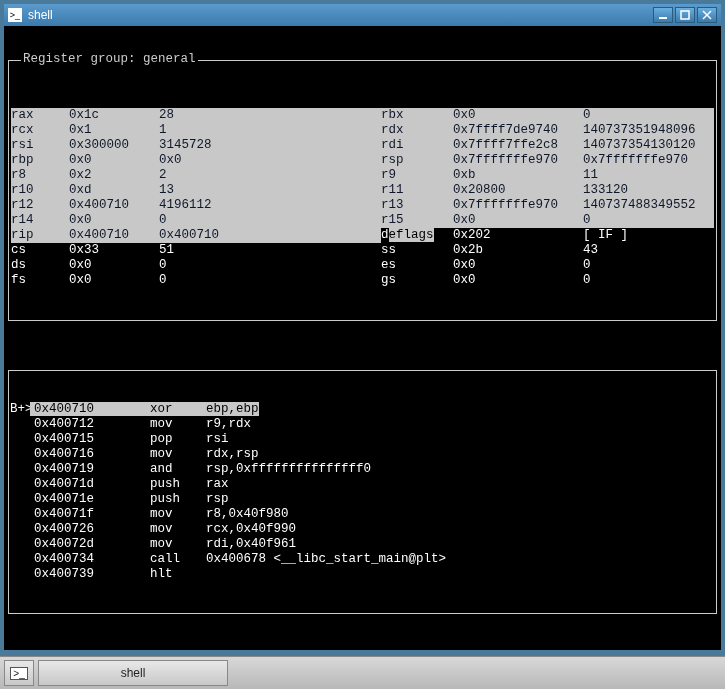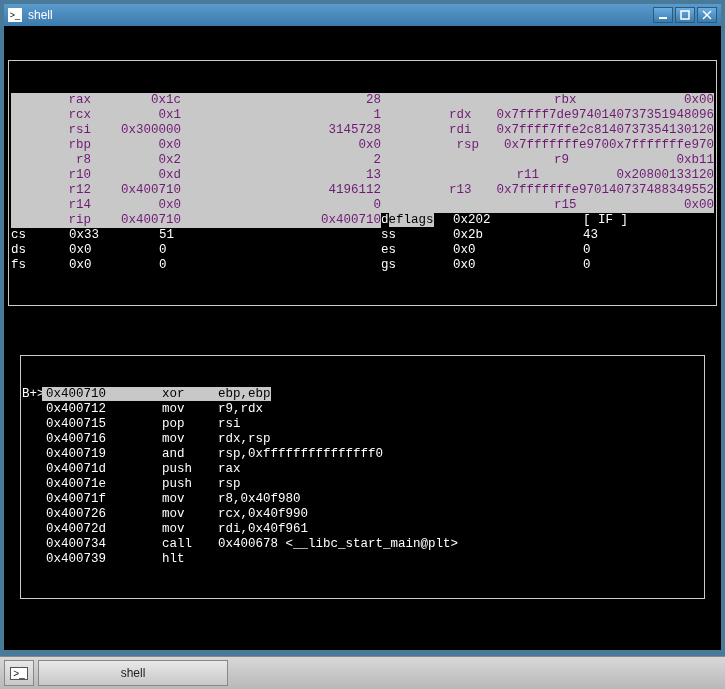--- a/index.html
+++ b/index.html
@@ -72,37 +72,36 @@
   .group-label {
     position: absolute;
     top: -9px;
     left: 12px;
     background: #000;
     padding: 0 2px;
     color: #ccc;
   }
   .reg-highlight {
     background: #c8c8c8;
-    color: #701a75;
+    color: #0f172a;
     display: block;
-    text-align: right;
   }
   .row {
     display: flex;
   }
   .cell { display: inline-block; }
   .c-reg { width: 58px; }
   .c-hex { width: 90px; }
   .c-dec { width: 200px; }
   .c-reg2 { width: 72px; font-family: Liberation Mono, monospace; }
   .c-hex2 { width: 130px; }
   .c-dec2 { flex: 1; }
   .asm-box {
     border: 1px solid #ccc;
-    margin: 2px 12px;
+    margin: 2px 0;
     padding: 1px;
   }
   .asm-prefix { display: inline-block; width: 20px; }
   .asm-cur { background: #c8c8c8; color: #000; }
   .asm-addr { display: inline-block; width: 120px; padding-left:4px; }
   .asm-mn { display: inline-block; width: 56px; }
   .taskbar {
     position: absolute;
     left: 0; right: 0; bottom: 0;
     height: 33px;
@@ -148,20 +147,21 @@
     <span class="win-btn">
       <svg viewBox="0 0 10 10">
           <line x1="1" y1="1" x2="9" y2="9" stroke="#fff" stroke-width="1.5"></line>
           <line x1="9" y1="1" x2="1" y2="9" stroke="#fff" stroke-width="1.5"></line>
         </svg>
     </span>
   </div>
 
   <div class="terminal">
     <div class="group-box">
+      <span class="group-label">Register group: general</span>
       <div id="reg-rows"><div class="row"><span class="reg-highlight" style="display: inline-block; width: 370px;"><span class="cell c-reg">rax</span><span class="cell c-hex">0x1c</span><span class="cell c-dec">28</span></span><span class="reg-highlight" style="display: inline-block; flex: 1 1 0%;"><span class="cell c-reg2">rbx</span><span class="cell c-hex2">0x0</span><span class="cell c-dec2">0</span></span></div><div class="row"><span class="reg-highlight" style="display: inline-block; width: 370px;"><span class="cell c-reg">rcx</span><span class="cell c-hex">0x1</span><span class="cell c-dec">1</span></span><span class="reg-highlight" style="display: inline-block; flex: 1 1 0%;"><span class="cell c-reg2">rdx</span><span class="cell c-hex2">0x7ffff7de9740</span><span class="cell c-dec2">140737351948096</span></span></div><div class="row"><span class="reg-highlight" style="display: inline-block; width: 370px;"><span class="cell c-reg">rsi</span><span class="cell c-hex">0x300000</span><span class="cell c-dec">3145728</span></span><span class="reg-highlight" style="display: inline-block; flex: 1 1 0%;"><span class="cell c-reg2">rdi</span><span class="cell c-hex2">0x7ffff7ffe2c8</span><span class="cell c-dec2">140737354130120</span></span></div><div class="row"><span class="reg-highlight" style="display: inline-block; width: 370px;"><span class="cell c-reg">rbp</span><span class="cell c-hex">0x0</span><span class="cell c-dec">0x0</span></span><span class="reg-highlight" style="display: inline-block; flex: 1 1 0%;"><span class="cell c-reg2">rsp</span><span class="cell c-hex2">0x7fffffffe970</span><span class="cell c-dec2">0x7fffffffe970</span></span></div><div class="row"><span class="reg-highlight" style="display: inline-block; width: 370px;"><span class="cell c-reg">r8</span><span class="cell c-hex">0x2</span><span class="cell c-dec">2</span></span><span class="reg-highlight" style="display: inline-block; flex: 1 1 0%;"><span class="cell c-reg2">r9</span><span class="cell c-hex2">0xb</span><span class="cell c-dec2">11</span></span></div><div class="row"><span class="reg-highlight" style="display: inline-block; width: 370px;"><span class="cell c-reg">r10</span><span class="cell c-hex">0xd</span><span class="cell c-dec">13</span></span><span class="reg-highlight" style="display: inline-block; flex: 1 1 0%;"><span class="cell c-reg2">r11</span><span class="cell c-hex2">0x20800</span><span class="cell c-dec2">133120</span></span></div><div class="row"><span class="reg-highlight" style="display: inline-block; width: 370px;"><span class="cell c-reg">r12</span><span class="cell c-hex">0x400710</span><span class="cell c-dec">4196112</span></span><span class="reg-highlight" style="display: inline-block; flex: 1 1 0%;"><span class="cell c-reg2">r13</span><span class="cell c-hex2">0x7fffffffe970</span><span class="cell c-dec2">140737488349552</span></span></div><div class="row"><span class="reg-highlight" style="display: inline-block; width: 370px;"><span class="cell c-reg">r14</span><span class="cell c-hex">0x0</span><span class="cell c-dec">0</span></span><span class="reg-highlight" style="display: inline-block; flex: 1 1 0%;"><span class="cell c-reg2">r15</span><span class="cell c-hex2">0x0</span><span class="cell c-dec2">0</span></span></div><div class="row"><span class="reg-highlight" style="display: inline-block; width: 370px;"><span class="cell c-reg">rip</span><span class="cell c-hex">0x400710</span><span class="cell c-dec">0x400710</span></span><span class="" style="display: inline-block; flex: 1 1 0%;"><span class="cell" style="width:72px;display:inline-block">d<span style="background:#c8c8c8;color:#000">eflags</span></span><span class="cell c-hex2">0x202</span><span class="cell c-dec2">[ IF ]</span></span></div><div class="row"><span style="display:inline-block;width:370px"><span class="cell c-reg">cs</span><span class="cell c-hex">0x33</span><span class="cell c-dec">51</span></span><span style="display:inline-block;flex:1"><span class="cell c-reg2">ss</span><span class="cell c-hex2">0x2b</span><span class="cell c-dec2">43</span></span></div><div class="row"><span style="display:inline-block;width:370px"><span class="cell c-reg">ds</span><span class="cell c-hex">0x0</span><span class="cell c-dec">0</span></span><span style="display:inline-block;flex:1"><span class="cell c-reg2">es</span><span class="cell c-hex2">0x0</span><span class="cell c-dec2">0</span></span></div><div class="row"><span style="display:inline-block;width:370px"><span class="cell c-reg">fs</span><span class="cell c-hex">0x0</span><span class="cell c-dec">0</span></span><span style="display:inline-block;flex:1"><span class="cell c-reg2">gs</span><span class="cell c-hex2">0x0</span><span class="cell c-dec2">0</span></span></div></div>
     </div>
 
     <div class="asm-box">
       <div id="asm-rows"><div><span class="asm-prefix">B+&gt;</span><span class="asm-cur"><span class="asm-addr">0x400710</span><span class="asm-mn">xor</span><span>ebp,ebp</span></span></div><div><span class="asm-prefix"></span><span><span class="asm-addr">0x400712</span><span class="asm-mn">mov</span><span>r9,rdx</span></span></div><div><span class="asm-prefix"></span><span><span class="asm-addr">0x400715</span><span class="asm-mn">pop</span><span>rsi</span></span></div><div><span class="asm-prefix"></span><span><span class="asm-addr">0x400716</span><span class="asm-mn">mov</span><span>rdx,rsp</span></span></div><div><span class="asm-prefix"></span><span><span class="asm-addr">0x400719</span><span class="asm-mn">and</span><span>rsp,0xfffffffffffffff0</span></span></div><div><span class="asm-prefix"></span><span><span class="asm-addr">0x40071d</span><span class="asm-mn">push</span><span>rax</span></span></div><div><span class="asm-prefix"></span><span><span class="asm-addr">0x40071e</span><span class="asm-mn">push</span><span>rsp</span></span></div><div><span class="asm-prefix"></span><span><span class="asm-addr">0x40071f</span><span class="asm-mn">mov</span><span>r8,0x40f980</span></span></div><div><span class="asm-prefix"></span><span><span class="asm-addr">0x400726</span><span class="asm-mn">mov</span><span>rcx,0x40f990</span></span></div><div><span class="asm-prefix"></span><span><span class="asm-addr">0x40072d</span><span class="asm-mn">mov</span><span>rdi,0x40f961</span></span></div><div><span class="asm-prefix"></span><span><span class="asm-addr">0x400734</span><span class="asm-mn">call</span><span>0x400678 &lt;__libc_start_main@plt&gt;</span></span></div><div><span class="asm-prefix"></span><span><span class="asm-addr">0x400739</span><span class="asm-mn">hlt</span><span></span></span></div></div>
     </div>
 
     
     
     

